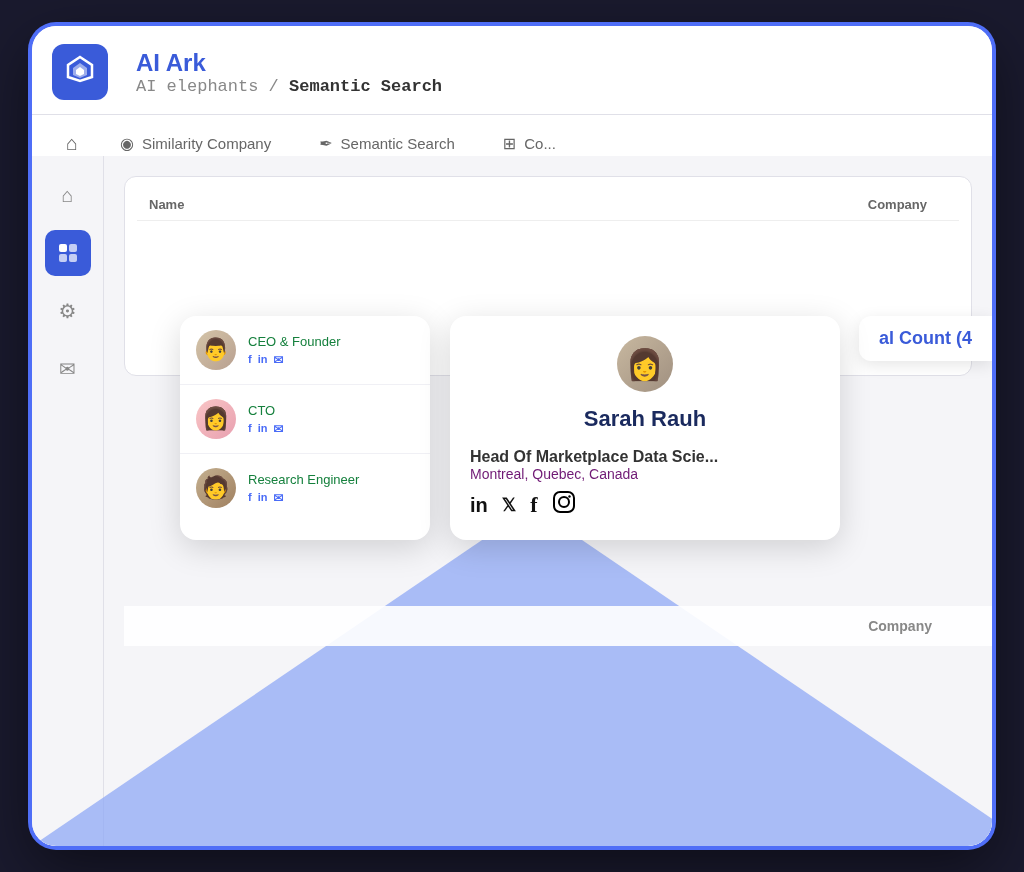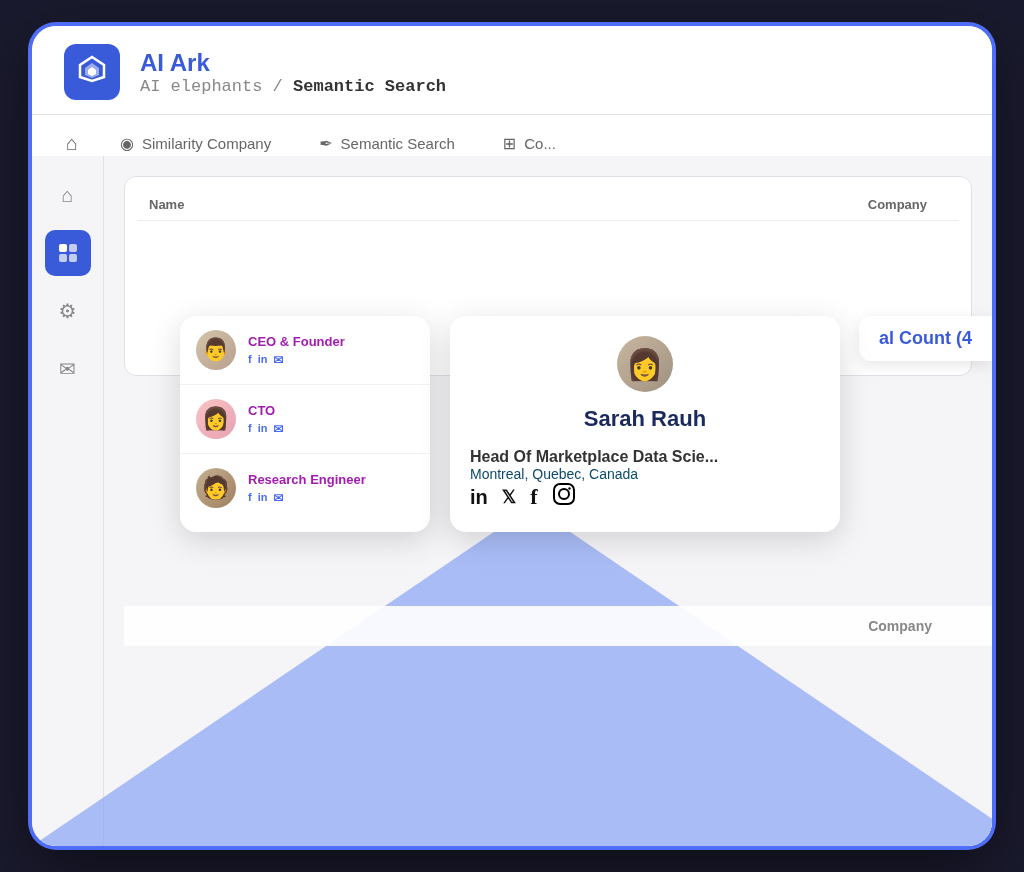--- a/index.html
+++ b/index.html
@@ -29,24 +29,24 @@
       position: absolute;
       inset: 0;
       background: #f0f0f5;
       border-radius: 24px;
       overflow: hidden;
     }
 
     
     .app-header {
       background: white;
-      padding: 18px 32px 14px;
-      display: flex;
-      align-items: center;
-      gap: 20px;
+      padding: 18px 20px 14px;
+      display: flex;
+      align-items: center;
+      gap: 28px;
       border-bottom: 1px solid #e0e0e8;
     }
 
     .logo-box {
       width: 56px;
       height: 56px;
       background: #3a5bd9;
       border-radius: 12px;
       display: flex;
       align-items: center;
@@ -263,22 +263,22 @@
       height: 56px;
       background: linear-gradient(135deg, #c8b8a0, #a09080);
     }
 
     .role-info {
       flex: 1;
     }
 
     .role-title {
       font-size: 13px;
-      font-weight: 700;
-      color: #a21caf;
+      font-weight: 400;
+      color: #15803d;
       margin-bottom: 4px;
     }
 
     .social-icons {
       display: flex;
       gap: 6px;
     }
 
     .social-icon {
       font-size: 11px;
@@ -311,22 +311,22 @@
 
     .person-role {
       font-size: 16px;
       font-weight: 600;
       color: #333;
       margin-bottom: 0;
     }
 
     .person-location {
       font-size: 14px;
-      color: #0c4a6e;
-      margin-bottom: 0;
+      color: #701a75;
+      margin-bottom: 8px;
     }
 
     .person-socials {
       display: flex;
       gap: 14px;
       align-items: center;
     }
 
     .social-logo {
       font-size: 22px;

